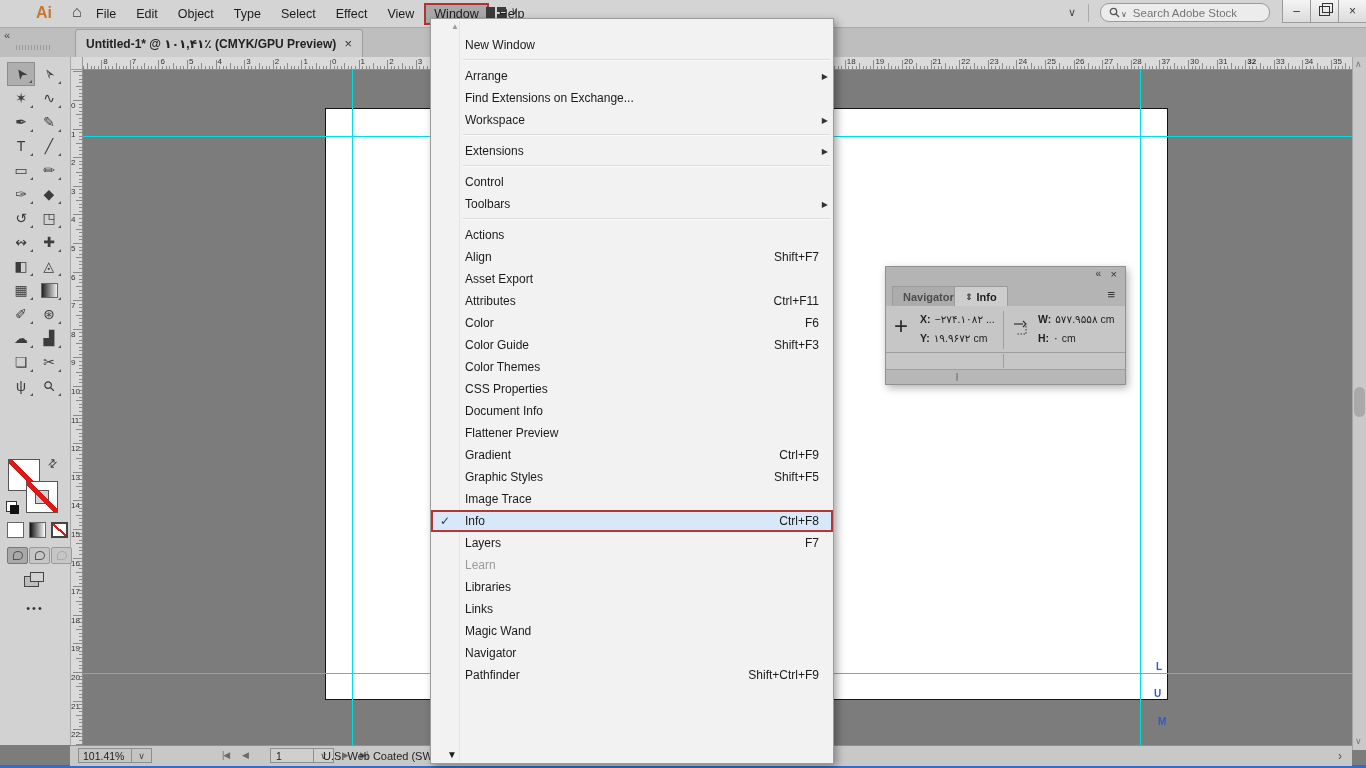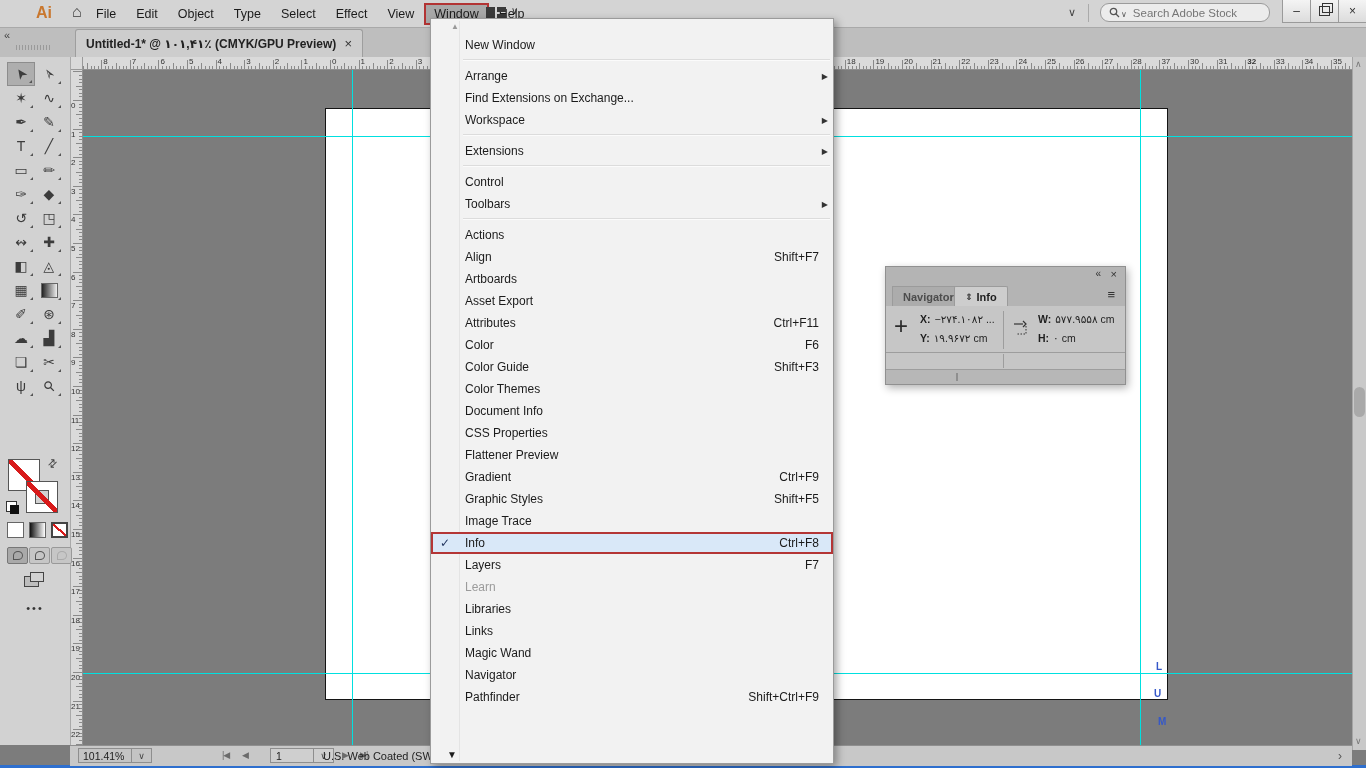--- a/index.html
+++ b/index.html
@@ -992,45 +992,42 @@
         </div>
         <div class="wm-sep"></div>
         <div class="wm-item">
           <span class="wm-label">Actions</span>
         </div>
         <div class="wm-item">
           <span class="wm-label">Align</span>
           <span class="wm-sc">Shift+F7</span>
         </div>
         <div class="wm-item">
-          <span class="wm-label">Artboards</span>
-        </div>
-        <div class="wm-item">
           <span class="wm-label">Asset Export</span>
         </div>
         <div class="wm-item">
           <span class="wm-label">Attributes</span>
           <span class="wm-sc">Ctrl+F11</span>
         </div>
         <div class="wm-item">
           <span class="wm-label">Color</span>
           <span class="wm-sc">F6</span>
         </div>
         <div class="wm-item">
           <span class="wm-label">Color Guide</span>
           <span class="wm-sc">Shift+F3</span>
         </div>
         <div class="wm-item">
           <span class="wm-label">Color Themes</span>
         </div>
         <div class="wm-item">
+          <span class="wm-label">CSS Properties</span>
+        </div>
+        <div class="wm-item">
           <span class="wm-label">Document Info</span>
-        </div>
-        <div class="wm-item">
-          <span class="wm-label">CSS Properties</span>
         </div>
         <div class="wm-item">
           <span class="wm-label">Flattener Preview</span>
         </div>
         <div class="wm-item">
           <span class="wm-label">Gradient</span>
           <span class="wm-sc">Ctrl+F9</span>
         </div>
         <div class="wm-item">
           <span class="wm-label">Graphic Styles</span>

